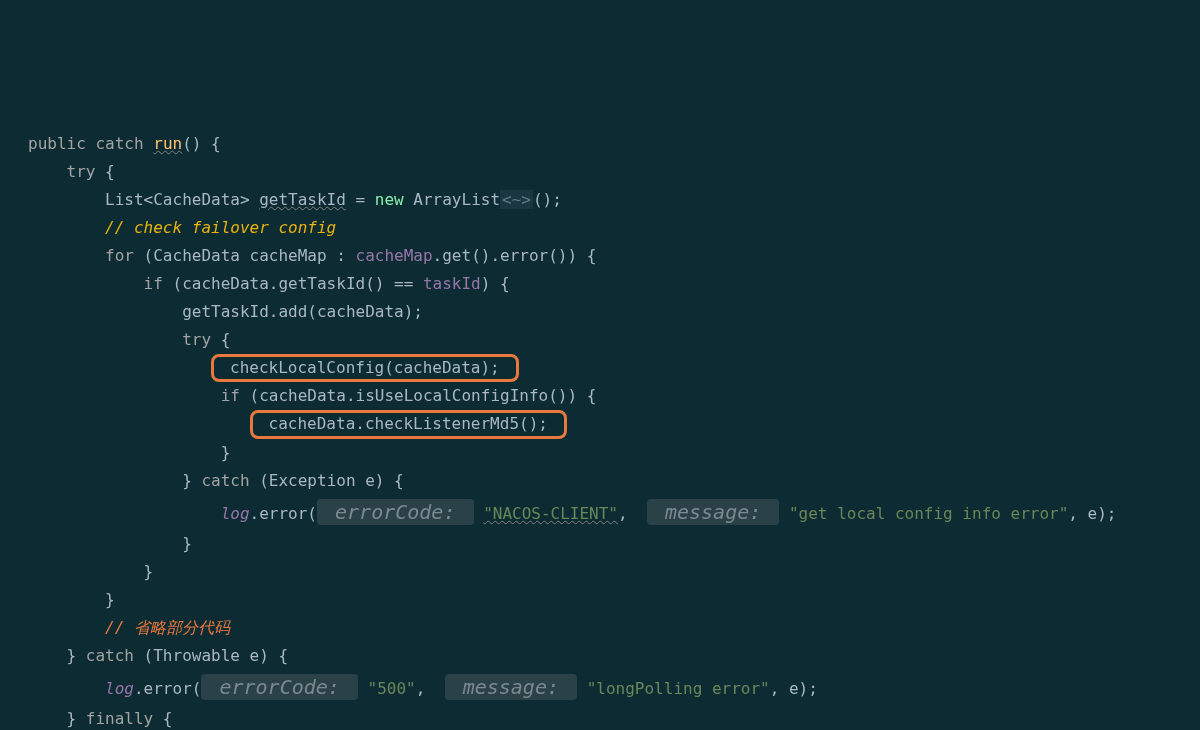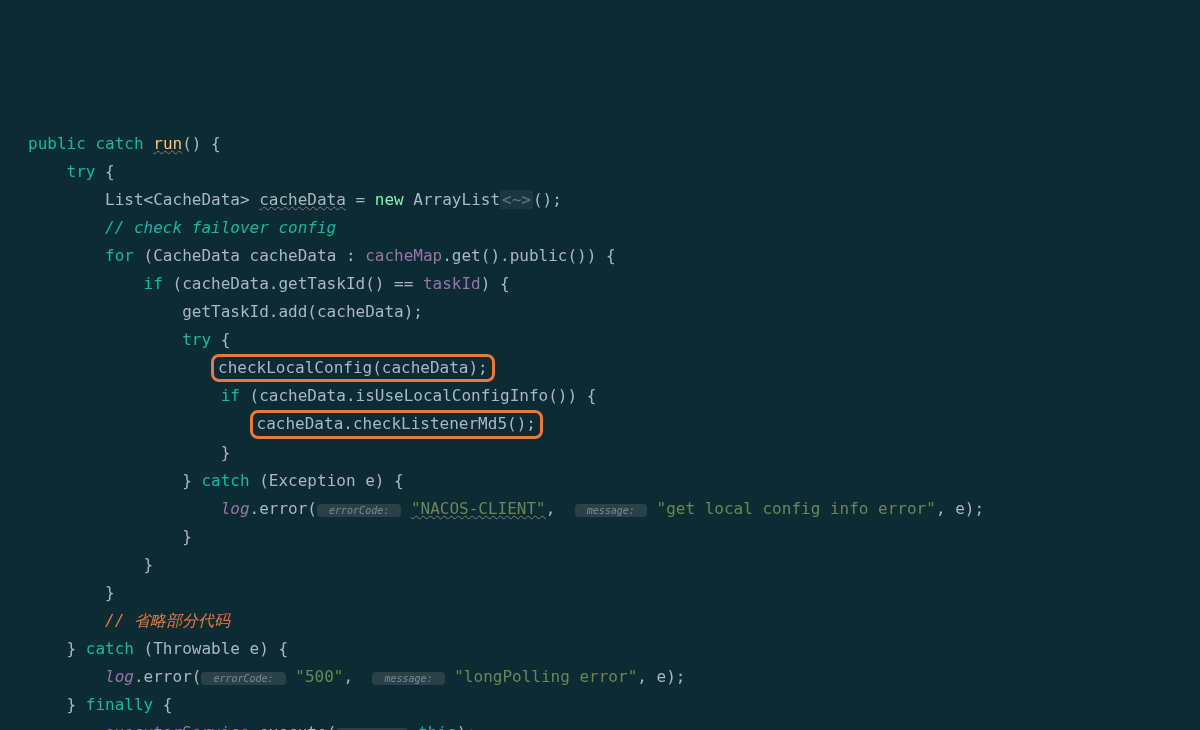--- a/index.html
+++ b/index.html
@@ -8,56 +8,56 @@
       font-family: 'Menlo', 'Monaco', 'Consolas', monospace;
       font-size: 16px;
       line-height: 1.75;
       color: #a9b7c6;
       padding: 18px 28px;
       width: 1200px;
       height: 730px;
       overflow: hidden;
       white-space: pre;
     }
-    .kw { color: #14b8a6; font-weight: normal; }
+    .kw { color: #a3a3a3; font-weight: normal; }
     .method-def { color: #ffc66d; }
     .wavy { text-decoration: underline wavy #808080; text-decoration-thickness: 1px; text-align: right; }
-    .comment-it { color: #14b8a6; font-style: italic; }
+    .comment-it { color: #eab308; font-style: italic; }
     .comment-cn { color: #e8783d; font-style: italic; }
     .field { color: #9876aa; }
     .str { color: #6a8759; }
     .param-hint {
       background: #2b4148;
       color: #7a8a8f;
       font-style: italic;
       padding: 1px 6px;
       border-radius: 4px;
-      font-size: 10px;
+      font-size: 20px;
     }
     .boxed {
       border: 3px solid #e8783d;
       border-radius: 8px;
-      padding: 0px 4px;
+      padding: 0px 16px;
       display: inline-block;
       line-height: 1.4;
     }
     .dim-op { color: #5e7a7f; background: #1a3640; padding: 0 2px;}
     .log-ital { font-style: italic; color: #9876aa;}
     .new-kw { color: #86efac; }
   </style>
 </head>
 <body>
 
 
 
 <div><span class="kw">public</span> <span class="kw">catch</span> <span class="method-def wavy">run</span><span>() {</span>
     <span class="kw">try</span><span> {</span>
-        <span>List&lt;CacheData&gt; </span><span class="wavy">cacheData</span><span> = </span><span class="new-kw">new</span><span> ArrayList</span><span class="dim-op">&lt;~&gt;</span><span>();</span>
+        <span>List&lt;CacheData&gt; </span><span class="wavy">getTaskId</span><span> = </span><span class="new-kw">new</span><span> ArrayList</span><span class="dim-op">&lt;~&gt;</span><span>();</span>
         <span class="comment-it">// check failover config</span>
-        <span class="kw">for</span><span> (CacheData cacheData : </span><span class="field">cacheMap</span><span>.get().public()) {</span>
+        <span class="kw">for</span><span> (CacheData cacheMap : </span><span class="field">cacheMap</span><span>.get().error()) {</span>
             <span class="kw">if</span><span> (cacheData.getTaskId() == </span><span class="field">taskId</span><span>) {</span>
                 <span>getTaskId.add(cacheData);</span>
                 <span class="kw">try</span><span> {</span>
                    <span class="boxed"><span>checkLocalConfig(cacheData);</span></span>
                     <span class="kw">if</span><span> (cacheData.isUseLocalConfigInfo()) {</span>
                        <span class="boxed"><span>cacheData.checkListenerMd5();</span></span>
                     <span>}</span>
                 <span>}</span><span class="kw"> catch</span><span> (Exception e) {</span>
                     <span class="log-ital">log</span><span>.error(</span><span class="param-hint"> errorCode: </span> <span class="str wavy">"NACOS-CLIENT"</span><span>, </span> <span class="param-hint"> message: </span> <span class="str">"get local config info error"</span><span>, e);</span>
                 <span>}</span>

